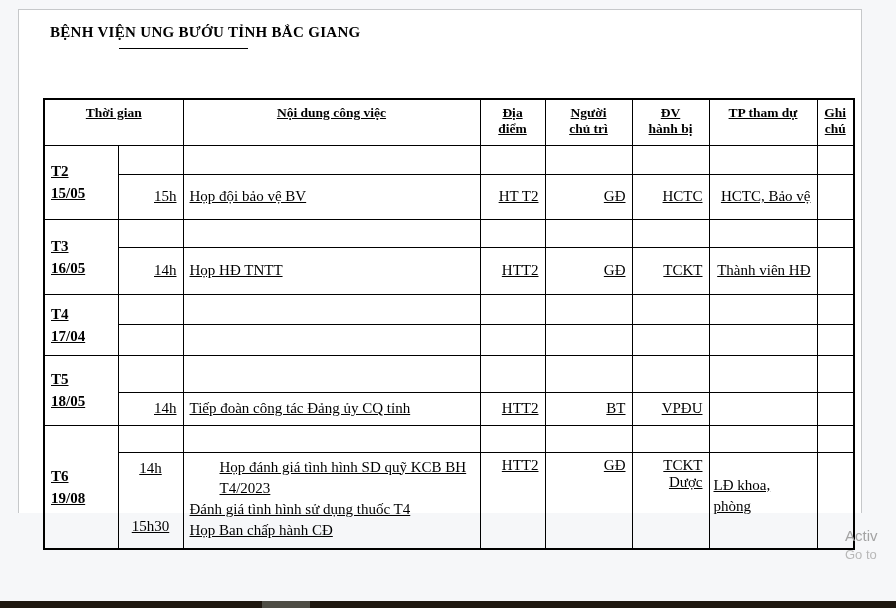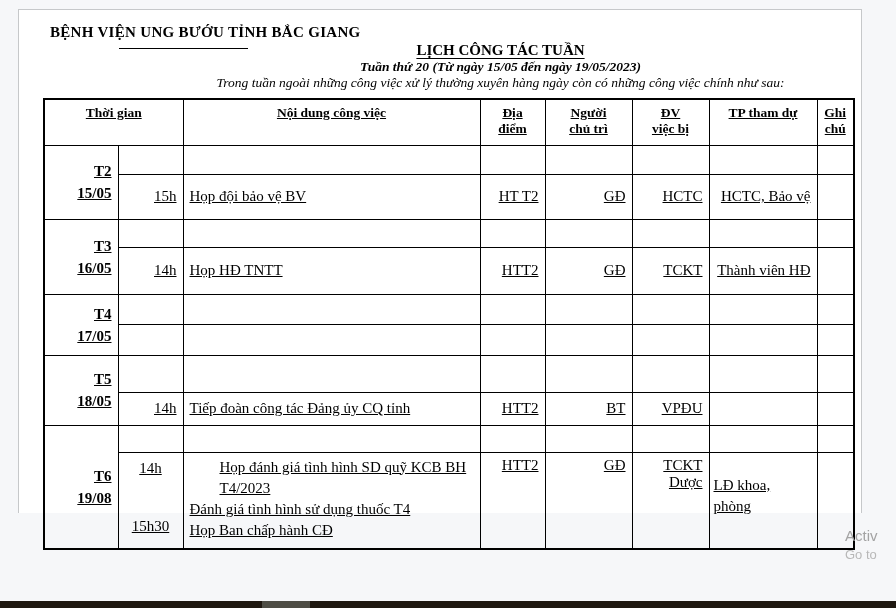--- a/index.html
+++ b/index.html
@@ -79,21 +79,21 @@
   .schedule th {
     font-size: 13.5px;
     font-weight: bold;
     vertical-align: top;
     padding-top: 5px;
     white-space: pre-line;
     text-align: center;
   }
   td.day {
     font-weight: bold;
-    text-align: right;
+    text-align: left;
     vertical-align: middle;
     white-space: pre-line;
     line-height: 22px;
     font-size: 15px;
   }
   td.c { text-align: right; vertical-align: middle; }
   td.l { text-align: left;  vertical-align: middle; }
   td.pre { white-space: pre-line; }
   tr.big td { vertical-align: top; }
   .time-stack {
@@ -138,25 +138,20 @@
 </head>
 <body>
 
 <div class="screen">
 
   <div class="page">
 
     <div class="org">BỆNH VIỆN UNG BƯỚU TỈNH BẮC GIANG</div>
     <div class="org-underline"></div>
 
-    <div class="headings">
-      <div class="title"><span>LỊCH CÔNG TÁC TUẦN</span></div>
-      <div class="subtitle">Tuần thứ 20  (Từ ngày 15/05 đến ngày 19/05/2023)</div>
-      <div class="note">Trong tuần ngoài những công việc xử lý thường xuyên hàng ngày còn có những công việc chính như sau:</div>
-    </div>
 
     <table class="schedule">
       <colgroup>
         <col style="width:74px">
           <col style="width:65px">
           <col style="width:297px">
           <col style="width:65px">
         <col style="width:87px">
           <col style="width:77px">
           <col style="width:108px">
@@ -164,21 +159,21 @@
       </colgroup>
 
       <tbody>
           <tr style="height:46px">
         <th colspan="2">Thời gian</th>
         <th>Nội dung công việc</th>
         <th>Địa điểm</th>
         <th>Người
 chủ trì</th>
         <th>ĐV
-việc bị</th>
+hành bị</th>
         <th>TP tham dự</th>
         <th>Ghi
 chú</th>
       </tr>
 
       <tr style="height:29px">
         <td class="day" rowspan="2">T2
 15/05</td>
         <td></td>
             <td></td>
@@ -214,21 +209,21 @@
         <td class="l">Họp HĐ TNTT</td>
         <td class="c">HTT2</td>
         <td class="c">GĐ</td>
         <td class="c">TCKT</td>
         <td class="c">Thành viên HĐ</td>
         <td></td>
       </tr>
 
       <tr style="height:30px">
         <td class="day" rowspan="2">T4
-17/05</td>
+17/04</td>
         <td></td>
             <td></td>
         <td></td>
             <td></td>
         <td></td>
             <td></td>
         <td></td>
       </tr>
       <tr style="height:31px">
         <td></td>

